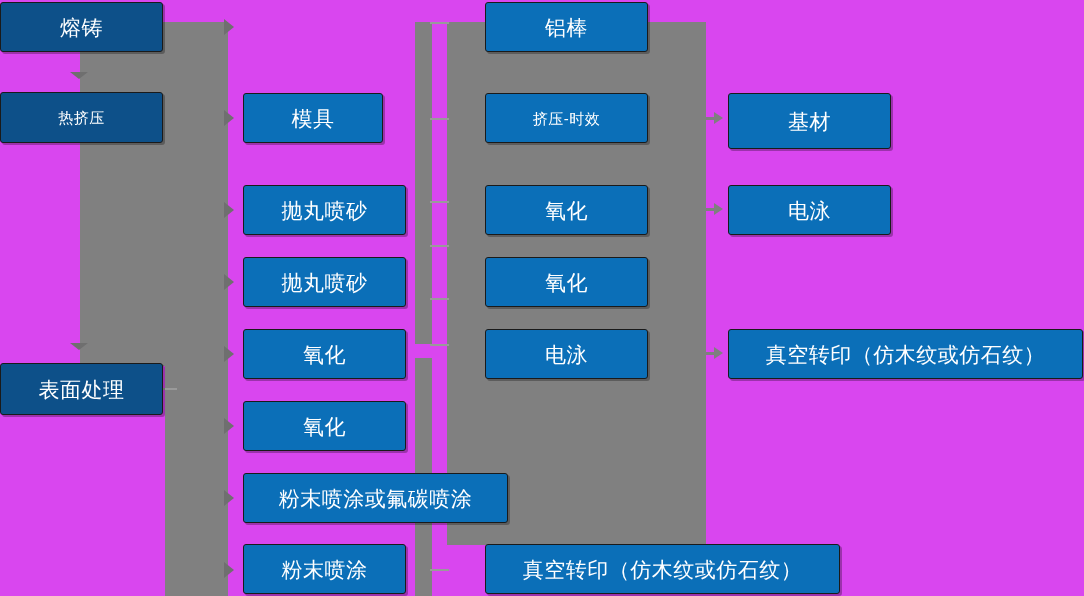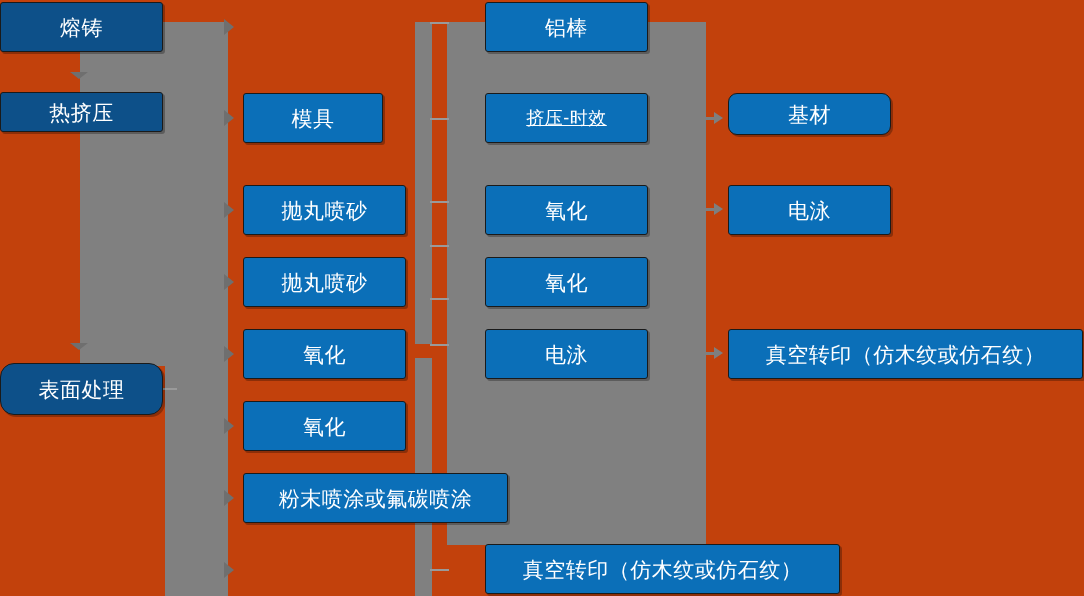--- a/index.html
+++ b/index.html
@@ -1,17 +1,17 @@
 <!DOCTYPE html>
 <html><head>
 <meta charset="utf-8">
 <style>
   html,body{margin:0;padding:0;background:#ffffff;}
   body{font-family:"Liberation Sans","DejaVu Sans",sans-serif;}
-  #stage{position:relative;width:1084px;height:596px;overflow:hidden;background:#c2410c;}
+  #stage{position:relative;width:1084px;height:596px;overflow:hidden;background:#d946ef;}
 
   
   .gray{position:absolute;background:#808080;}
 
   
   .chev-down{position:absolute;width:0;height:0;
      border-left:9px solid transparent;border-right:9px solid transparent;
      border-top:7px solid #6f6f6f;}
   .chev-right{position:absolute;width:0;height:0;
      border-top:8px solid transparent;border-bottom:8px solid transparent;
@@ -77,24 +77,24 @@
 
   <div class="arrow-line" style="left:706px;top:208px;width:12px;"></div>
   <div class="arrow-head" style="left:714px;top:203px;"></div>
 
   <div class="arrow-line" style="left:706px;top:352px;width:12px;"></div>
   <div class="arrow-head" style="left:714px;top:347px;"></div>
 
   <div class="box dark" style="left:0px;top:2px;width:163px;height:50px;font-size:21px;">
     <span>熔铸</span>
   </div>
-  <div class="box dark" style="left:0px;top:92px;width:163px;height:40px;font-size:21px;">
+  <div class="box dark" style="left:0px;top:92px;width:163px;height:51px;font-size:15px;">
     <span>热挤压</span>
   </div>
-  <div class="box dark" style="left:0px;top:363px;width:163px;height:52px;font-size:21px;border-radius:14px;">
+  <div class="box dark" style="left:0px;top:363px;width:163px;height:52px;font-size:21px;">
     <span>表面处理</span>
   </div>
 
   <div class="box light" style="left:243px;top:93px;width:140px;height:50px;font-size:21px;">
     <span>模具</span>
   </div>
   <div class="box light" style="left:243px;top:185px;width:163px;height:50px;font-size:21px;">
     <span>抛丸喷砂</span>
   </div>
   <div class="box light" style="left:243px;top:257px;width:163px;height:50px;font-size:21px;">
@@ -102,41 +102,44 @@
   </div>
   <div class="box light" style="left:243px;top:329px;width:163px;height:50px;font-size:21px;">
     <span>氧化</span>
   </div>
   <div class="box light" style="left:243px;top:401px;width:163px;height:50px;font-size:21px;">
     <span>氧化</span>
   </div>
   <div class="box light" style="left:243px;top:473px;width:265px;height:50px;font-size:21px;">
     <span>粉末喷涂或氟碳喷涂</span>
   </div>
+  <div class="box light" style="left:243px;top:544px;width:163px;height:50px;font-size:21px;">
+    <span>粉末喷涂</span>
+  </div>
 
   <div class="box light" style="left:485px;top:2px;width:163px;height:50px;font-size:21px;text-align:right;">
     <span>铝棒</span>
   </div>
-  <div class="box light" style="left:485px;top:93px;width:163px;height:50px;font-size:18px;text-decoration:underline;">
+  <div class="box light" style="left:485px;top:93px;width:163px;height:50px;font-size:15px;">
     <span>挤压-时效</span>
   </div>
   <div class="box light" style="left:485px;top:185px;width:163px;height:50px;font-size:21px;">
     <span>氧化</span>
   </div>
   <div class="box light" style="left:485px;top:257px;width:163px;height:50px;font-size:21px;">
     <span>氧化</span>
   </div>
   <div class="box light" style="left:485px;top:329px;width:163px;height:50px;font-size:21px;">
     <span>电泳</span>
   </div>
   <div class="box light" style="left:485px;top:544px;width:355px;height:50px;font-size:21px;">
     <span>真空转印（仿木纹或仿石纹）</span>
   </div>
 
-  <div class="box light" style="left:728px;top:93px;width:163px;height:42px;font-size:21px;border-radius:9px;">
+  <div class="box light" style="left:728px;top:93px;width:163px;height:56px;font-size:21px;">
     <span>基材</span>
   </div>
   <div class="box light" style="left:728px;top:185px;width:163px;height:50px;font-size:21px;">
     <span>电泳</span>
   </div>
   <div class="box light" style="left:728px;top:329px;width:355px;height:50px;font-size:21px;">
     <span>真空转印（仿木纹或仿石纹）</span>
   </div>
 
 </div>

